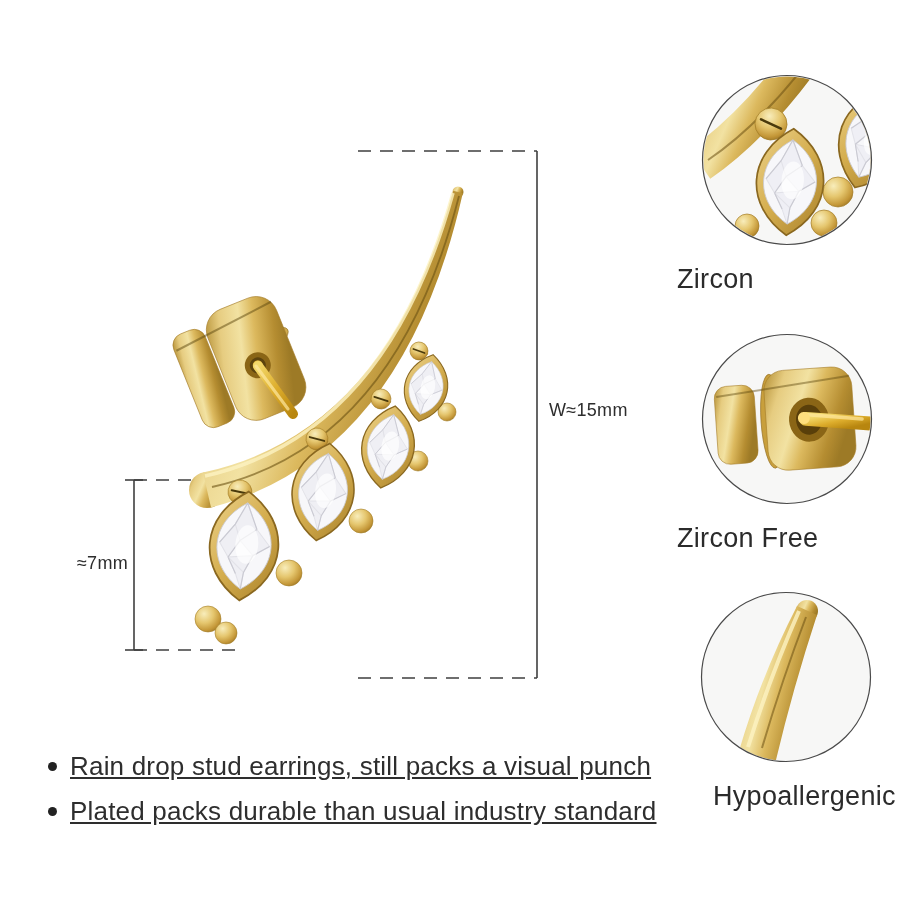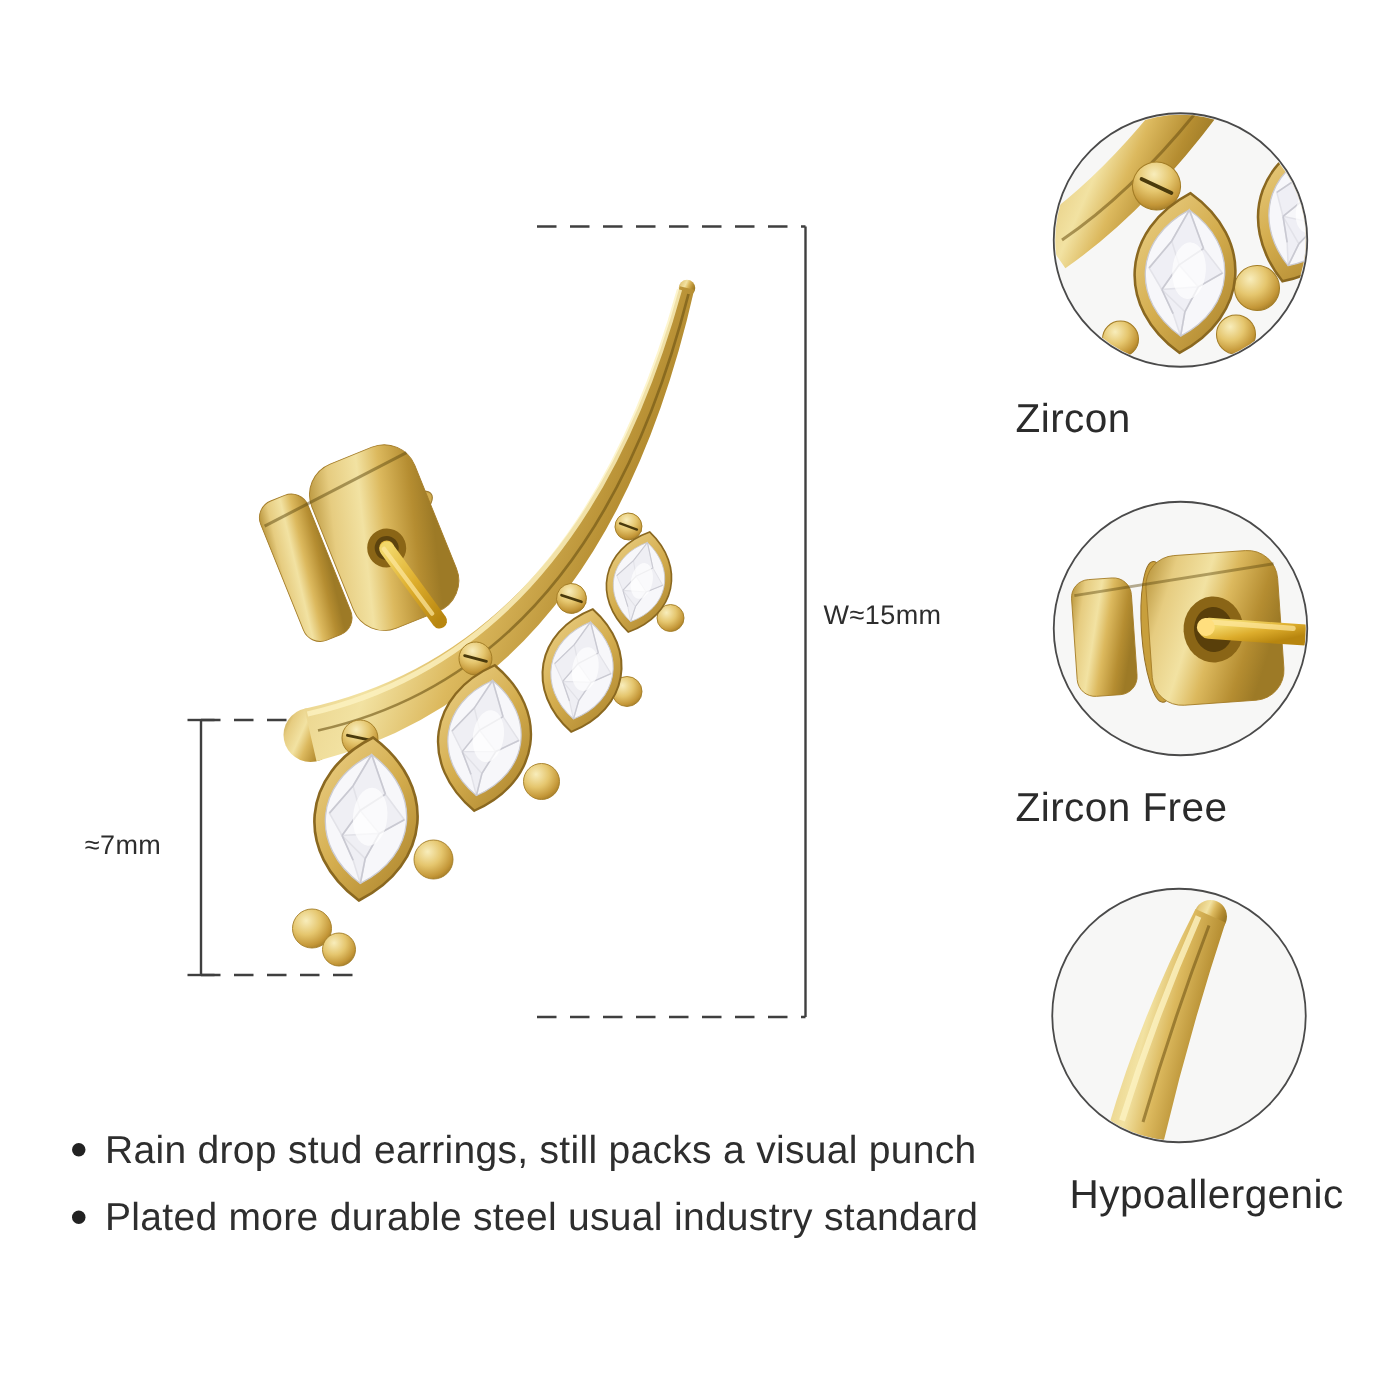--- a/index.html
+++ b/index.html
@@ -13,21 +13,21 @@
     position:absolute;font-size:18px;letter-spacing:.3px;color:#2d2d2d;white-space:nowrap;
   }
   .feature-label{
     position:absolute;width:220px;text-align:left;font-size:27px;letter-spacing:.3px;color:#2b2b2b;white-space:nowrap;
   }
   .bullets{position:absolute;left:44px;top:744px;width:700px;}
   .bullet-row{display:flex;align-items:center;height:45px;}
   .bullet-dot{
     width:9px;height:9px;border-radius:50%;background:#222;flex:0 0 9px;margin:0 13px 0 4px;
   }
-  .bullet-text{font-size:26px;letter-spacing:.2px;color:#2e2e2e;white-space:nowrap;}
+  .bullet-text{font-size:26px;letter-spacing:.2px;color:#2e2e2e;white-space:nowrap;text-decoration:underline;}
 </style>
 </head>
 <body>
 
 <div class="stage">
 
   <svg class="art" width="922" height="922" viewBox="0 0 922 922">
     <defs>
       <linearGradient id="barGrad" x1="0" y1="0" x2="1" y2="0.45">
         <stop offset="0" stop-color="#b08a2e"></stop>
@@ -192,30 +192,30 @@
         <path d="M738.7 752 Q761 676 797 606 L817 615 Q793 688 775.5 762 Z" fill="url(#barGrad)"></path>
         <path d="M762 748 Q782 680 806 617" stroke="#6b5113" stroke-width="2" fill="none" opacity="0.55"></path>
         <path d="M748 747 Q770 677 799 611" stroke="#fdf2c2" stroke-width="4" fill="none" opacity="0.8"></path>
       </g>
       <circle cx="786" cy="677" r="84.5" fill="none" stroke="#4a4a4a" stroke-width="1.2"></circle>
     </g>
   </svg>
 
   <div class="dim-label" style="left:549px;top:400px;">W≈15mm</div>
 
-  <div class="dim-label" style="left:36px;top:553px;width:92px;text-align:center;">≈7mm</div>
+  <div class="dim-label" style="left:36px;top:553px;width:92px;text-align:right;">≈7mm</div>
 
   <div class="feature-label" style="left:677px;top:264px;">Zircon</div>
   <div class="feature-label" style="left:677px;top:523px;">Zircon Free</div>
   <div class="feature-label" style="left:713px;top:781px;">Hypoallergenic</div>
 
   <div class="bullets">
     <div class="bullet-row">
       <span class="bullet-dot"></span>
       <span class="bullet-text">Rain drop stud earrings, still packs a visual punch</span>
     </div>
     <div class="bullet-row">
       <span class="bullet-dot"></span>
-      <span class="bullet-text">Plated more durable steel usual industry standard</span>
+      <span class="bullet-text">Plated packs durable than usual industry standard</span>
     </div>
   </div>
 
 </div>
 
 </body></html>

